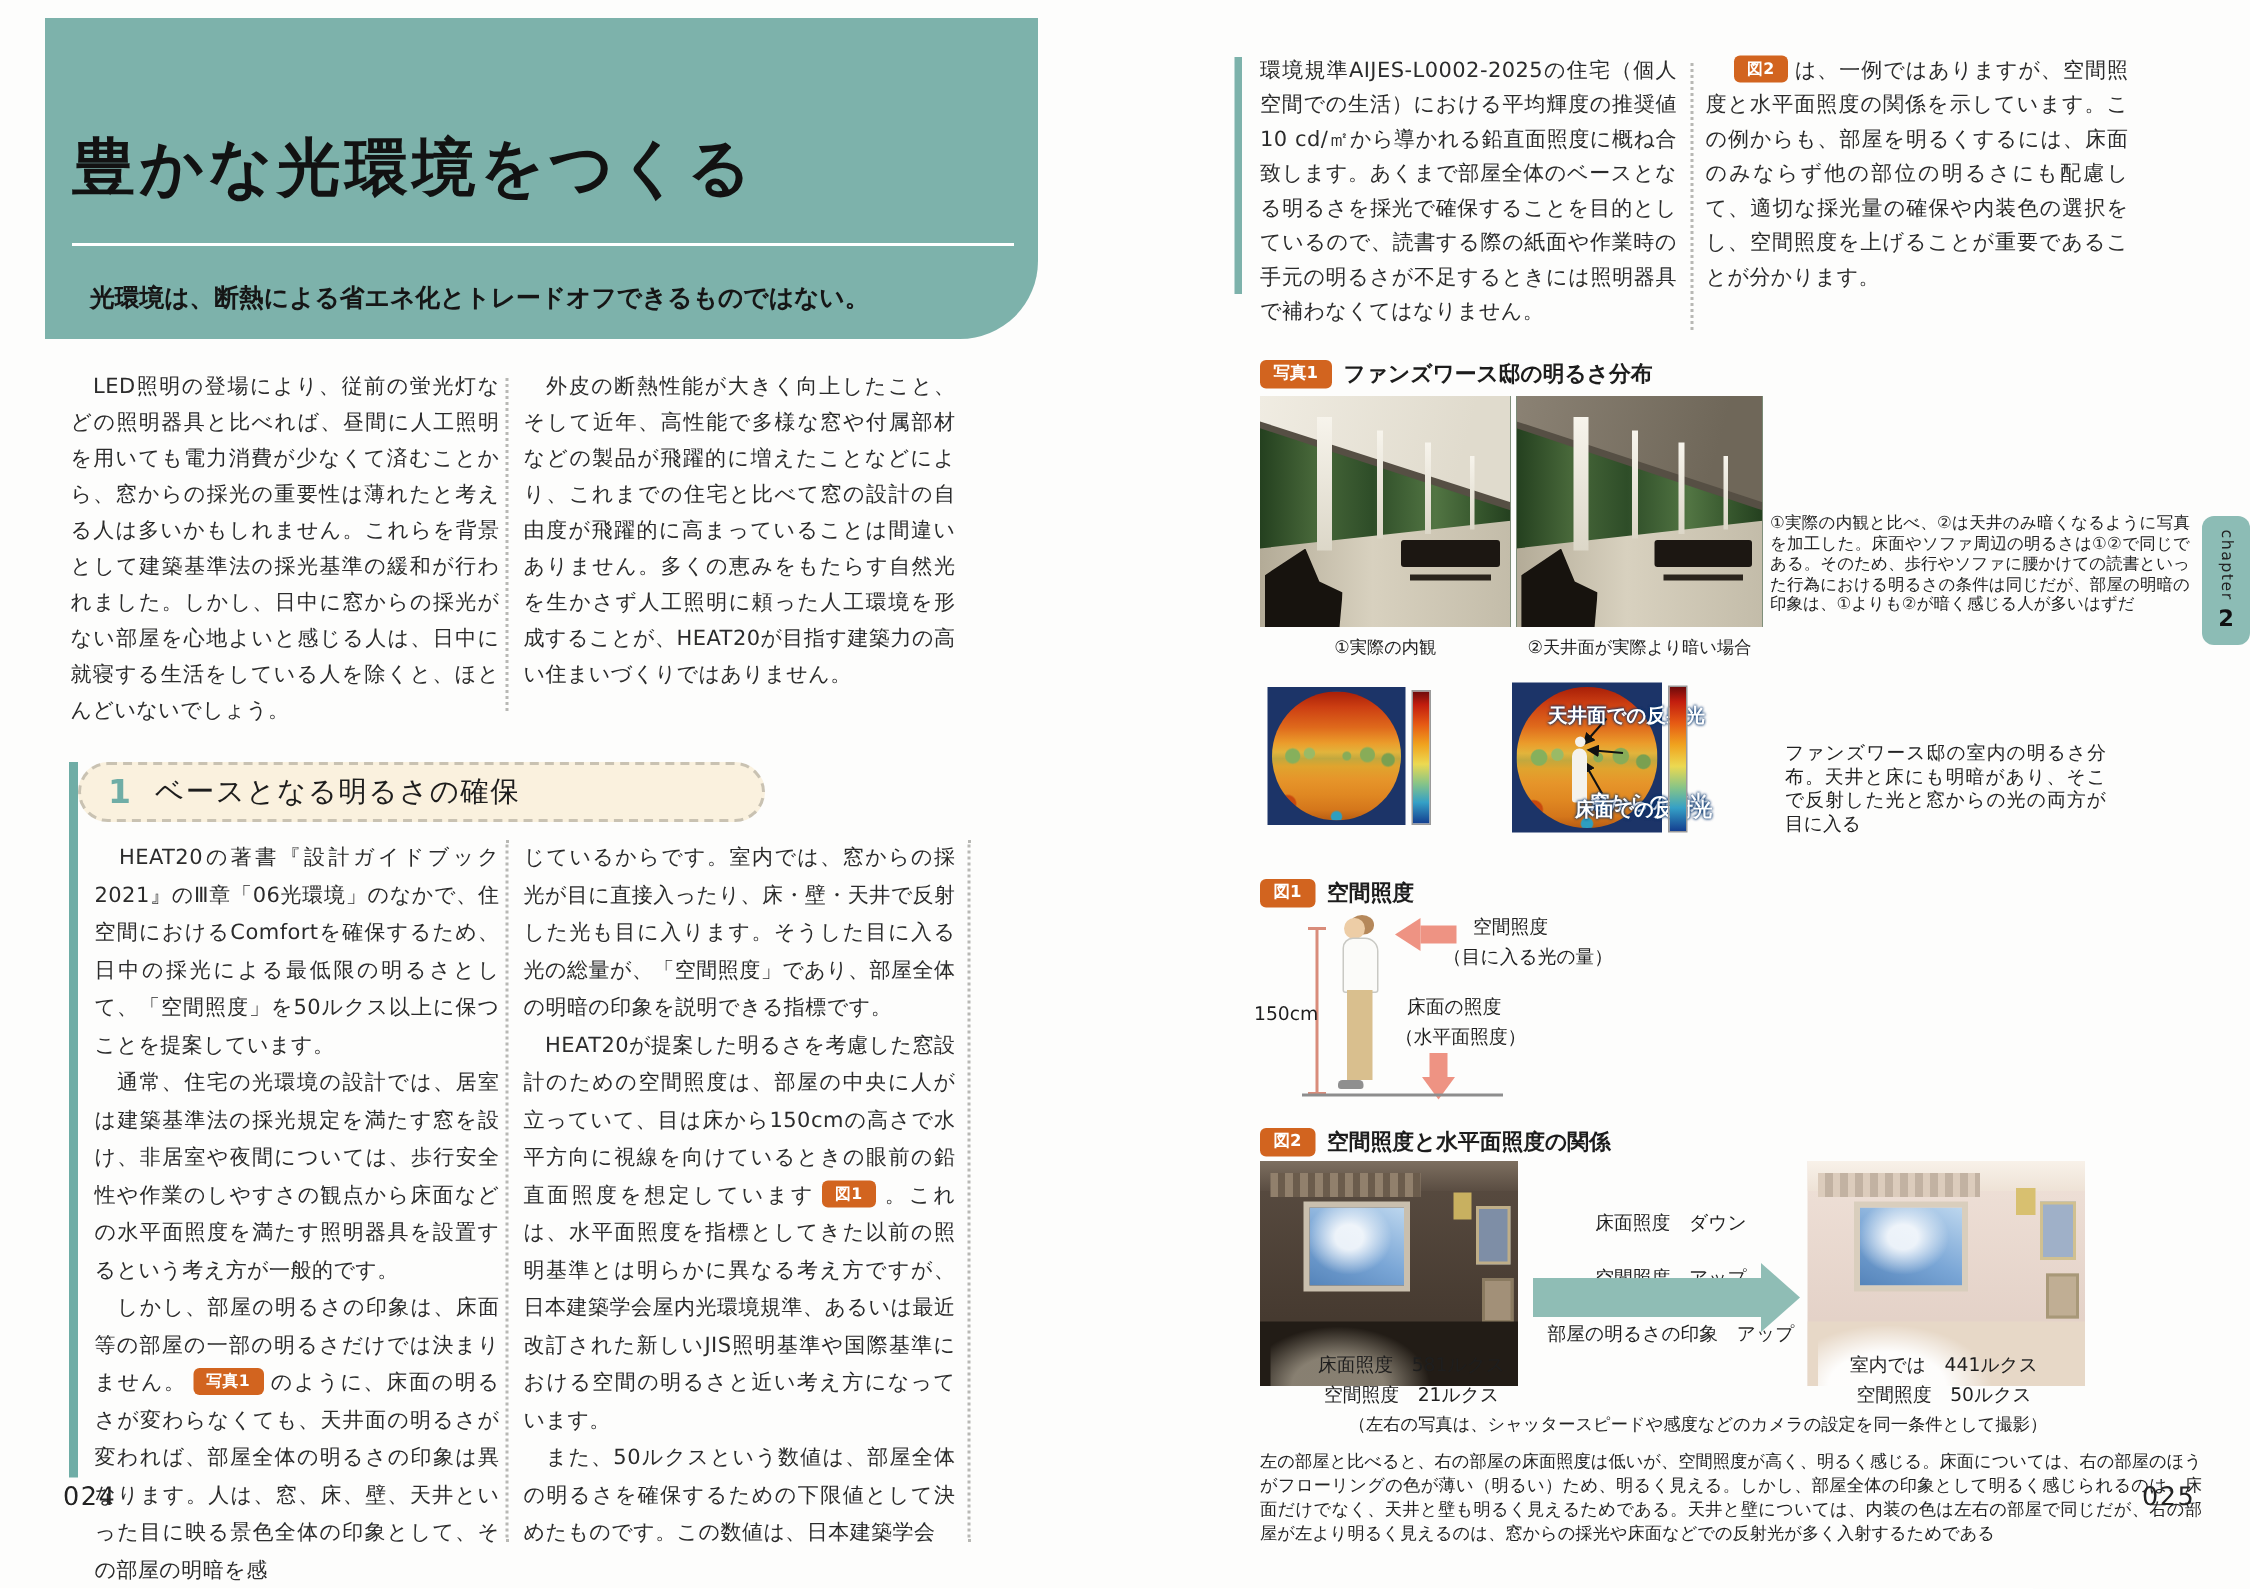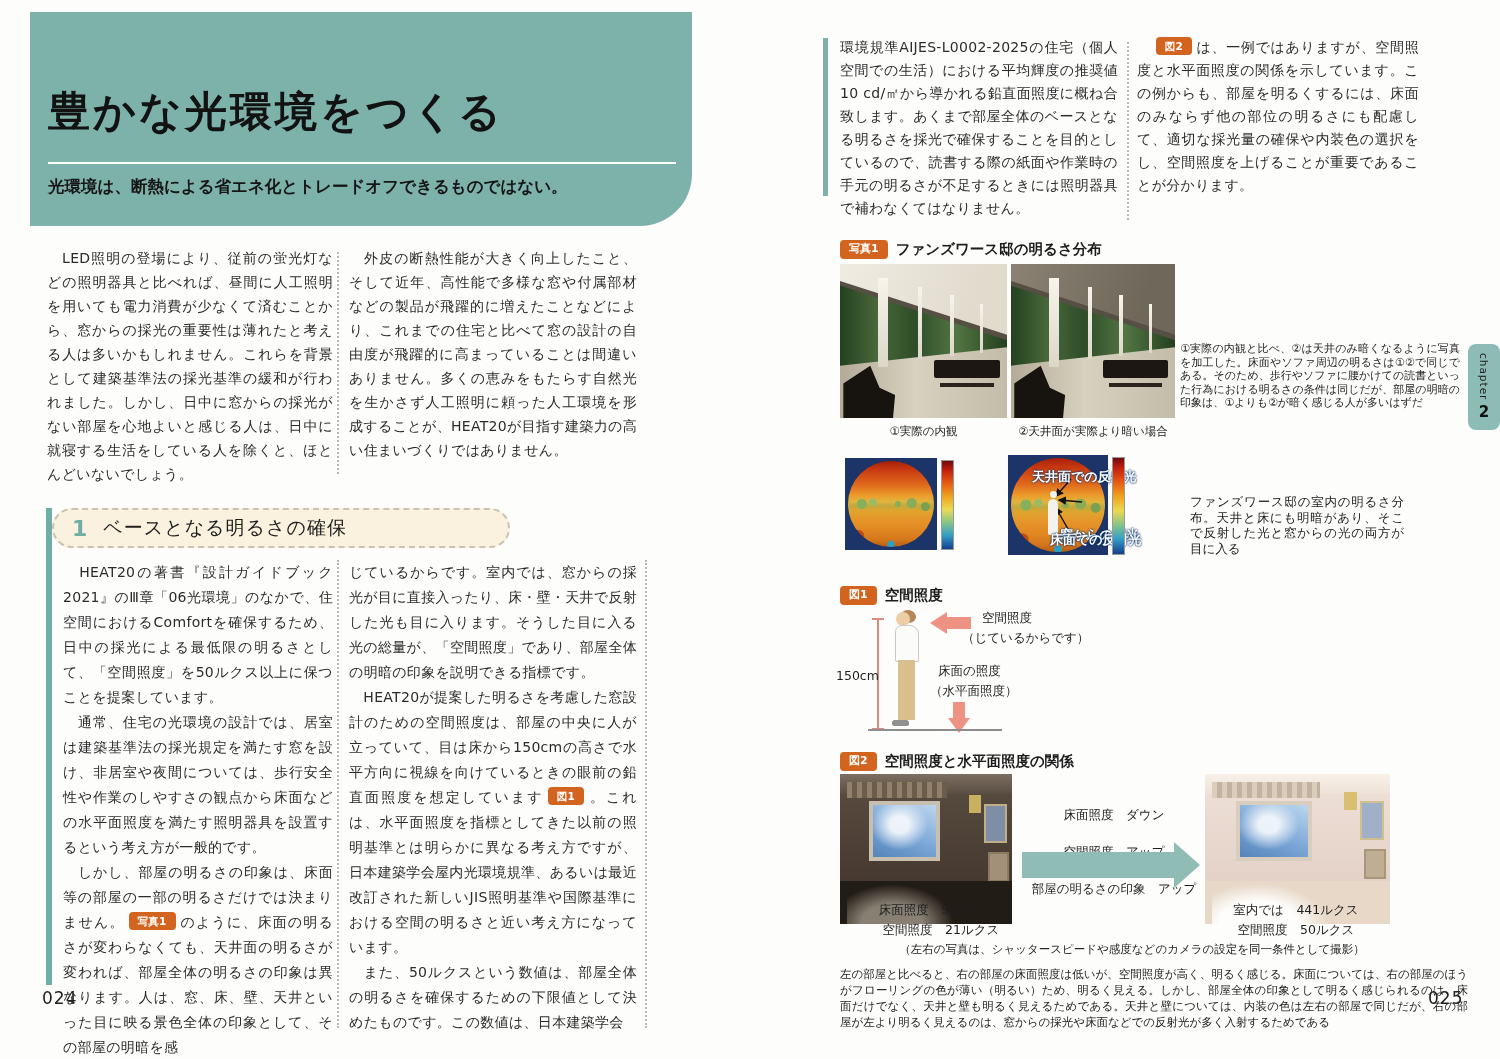--- a/index.html
+++ b/index.html
@@ -10,21 +10,21 @@
   
   .lp-header { left:30px; top:12px; width:662px; height:214px; background:#7db2ab; border-radius:0 0 52px 0; }
   .tag-box { position:absolute; left:18px; top:26px; background:#ffffff; padding:5px 16px 5px 12px;
              display:flex; align-items:center; gap:12px; }
   .tag-num { color:#4f9d94; font-weight:800; font-size:24px; letter-spacing:2px; }
   .tag-label { font-size:15px; font-weight:bold; color:#1d1d1d; }
   .lp-title { position:absolute; left:18px; top:72px; margin:0; font-size:42px; font-weight:bold;
               color:#121212; letter-spacing:3px; white-space:nowrap; }
   .lp-rule { position:absolute; left:18px; top:150px; width:628px; height:2px; background:#ffffff; }
   .lp-sub { position:absolute; left:18px; top:160px; font-size:16.5px; font-weight:bold; color:#161616; line-height:1.85; }
-  .lp-sub p { margin:0; }
+  .lp-sub p { margin:12px; }
 
   
   .jp { font-size:14px; line-height:24px; text-align:justify; letter-spacing:0.3px; }
   .jp p { margin:0; }
   .intro-c1 { left:47px; top:246px; width:286px; }
   .intro-c2 { left:349px; top:246px; width:288px; }
   .vdot { width:0; border-left:2px dotted #b8b8b4; }
   .div-intro { left:337px; top:252px; height:222px; }
   .div-sec-1 { left:337px; top:560px; height:468px; }
   .div-sec-2 { left:645px; top:560px; height:468px; }
@@ -287,21 +287,21 @@
     <div class="head"></div>
     <div class="shirt"></div>
     <div class="pants"></div>
     <div class="shoe"></div>
   </div>
   <div class="abs barrow-left" style="left:930px;top:612px;">
     <div class="tri"></div>
     <div class="bar"></div>
   </div>
   <div class="abs fg1-lbl" style="left:982px;top:610px;">空間照度</div>
-  <div class="abs fg1-lbl" style="left:962px;top:630px;">（じているからです）</div>
+  <div class="abs fg1-lbl" style="left:962px;top:630px;">（目に入る光の量）</div>
   <div class="abs fg1-lbl" style="left:938px;top:663px;">床面の照度</div>
   <div class="abs fg1-lbl" style="left:930px;top:683px;">（水平面照度）</div>
   <div class="abs barrow-down" style="left:948px;top:702px;">
     <div class="bar"></div>
     <div class="tri"></div>
   </div>
   <div class="abs floorline"></div>
 
   <div class="abs fig-head" style="left:840px;top:752px;">
     <span class="badge" style="margin:0;font-size:11px;">図2</span>

